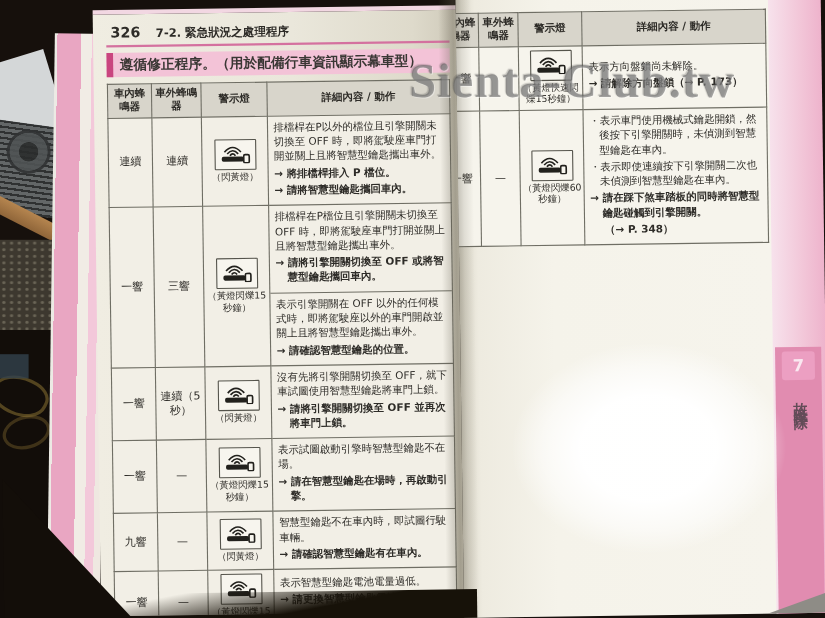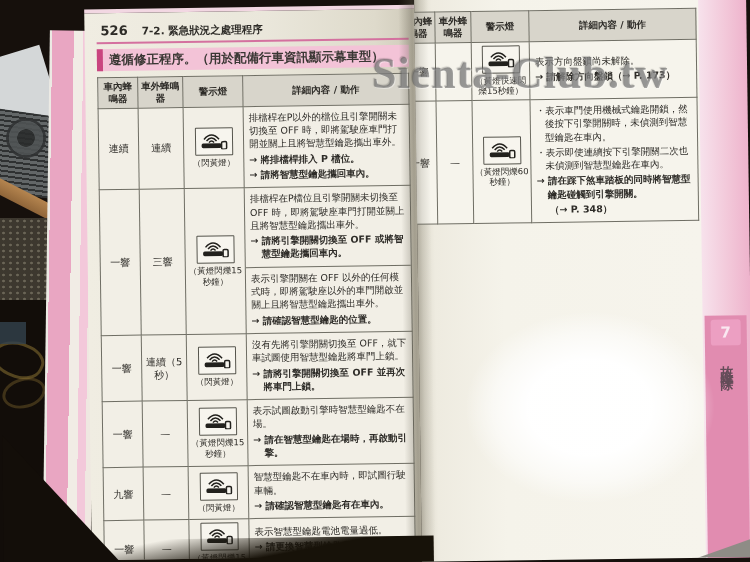--- a/index.html
+++ b/index.html
@@ -109,21 +109,21 @@
 <div class="bg-swirl1"></div>
 <div class="bg-swirl2"></div>
 <div class="bg-screen"></div>
 
 <div class="book">
 
   <div class="edge-stripes"></div>
 
   <div class="page-left">
     <div class="pg-head">
-      <span class="pg-num">526</span>
+      <span class="pg-num">326</span>
       <span class="pg-sec">7-2. 緊急狀況之處理程序</span>
     </div>
     <hr class="pink-rule">
     <div class="title-bar">
       <span>遵循修正程序。（用於配備行車資訊顯示幕車型）</span>
     </div>
 
     <table class="manual">
       <colgroup>
           <col class="lw1">

